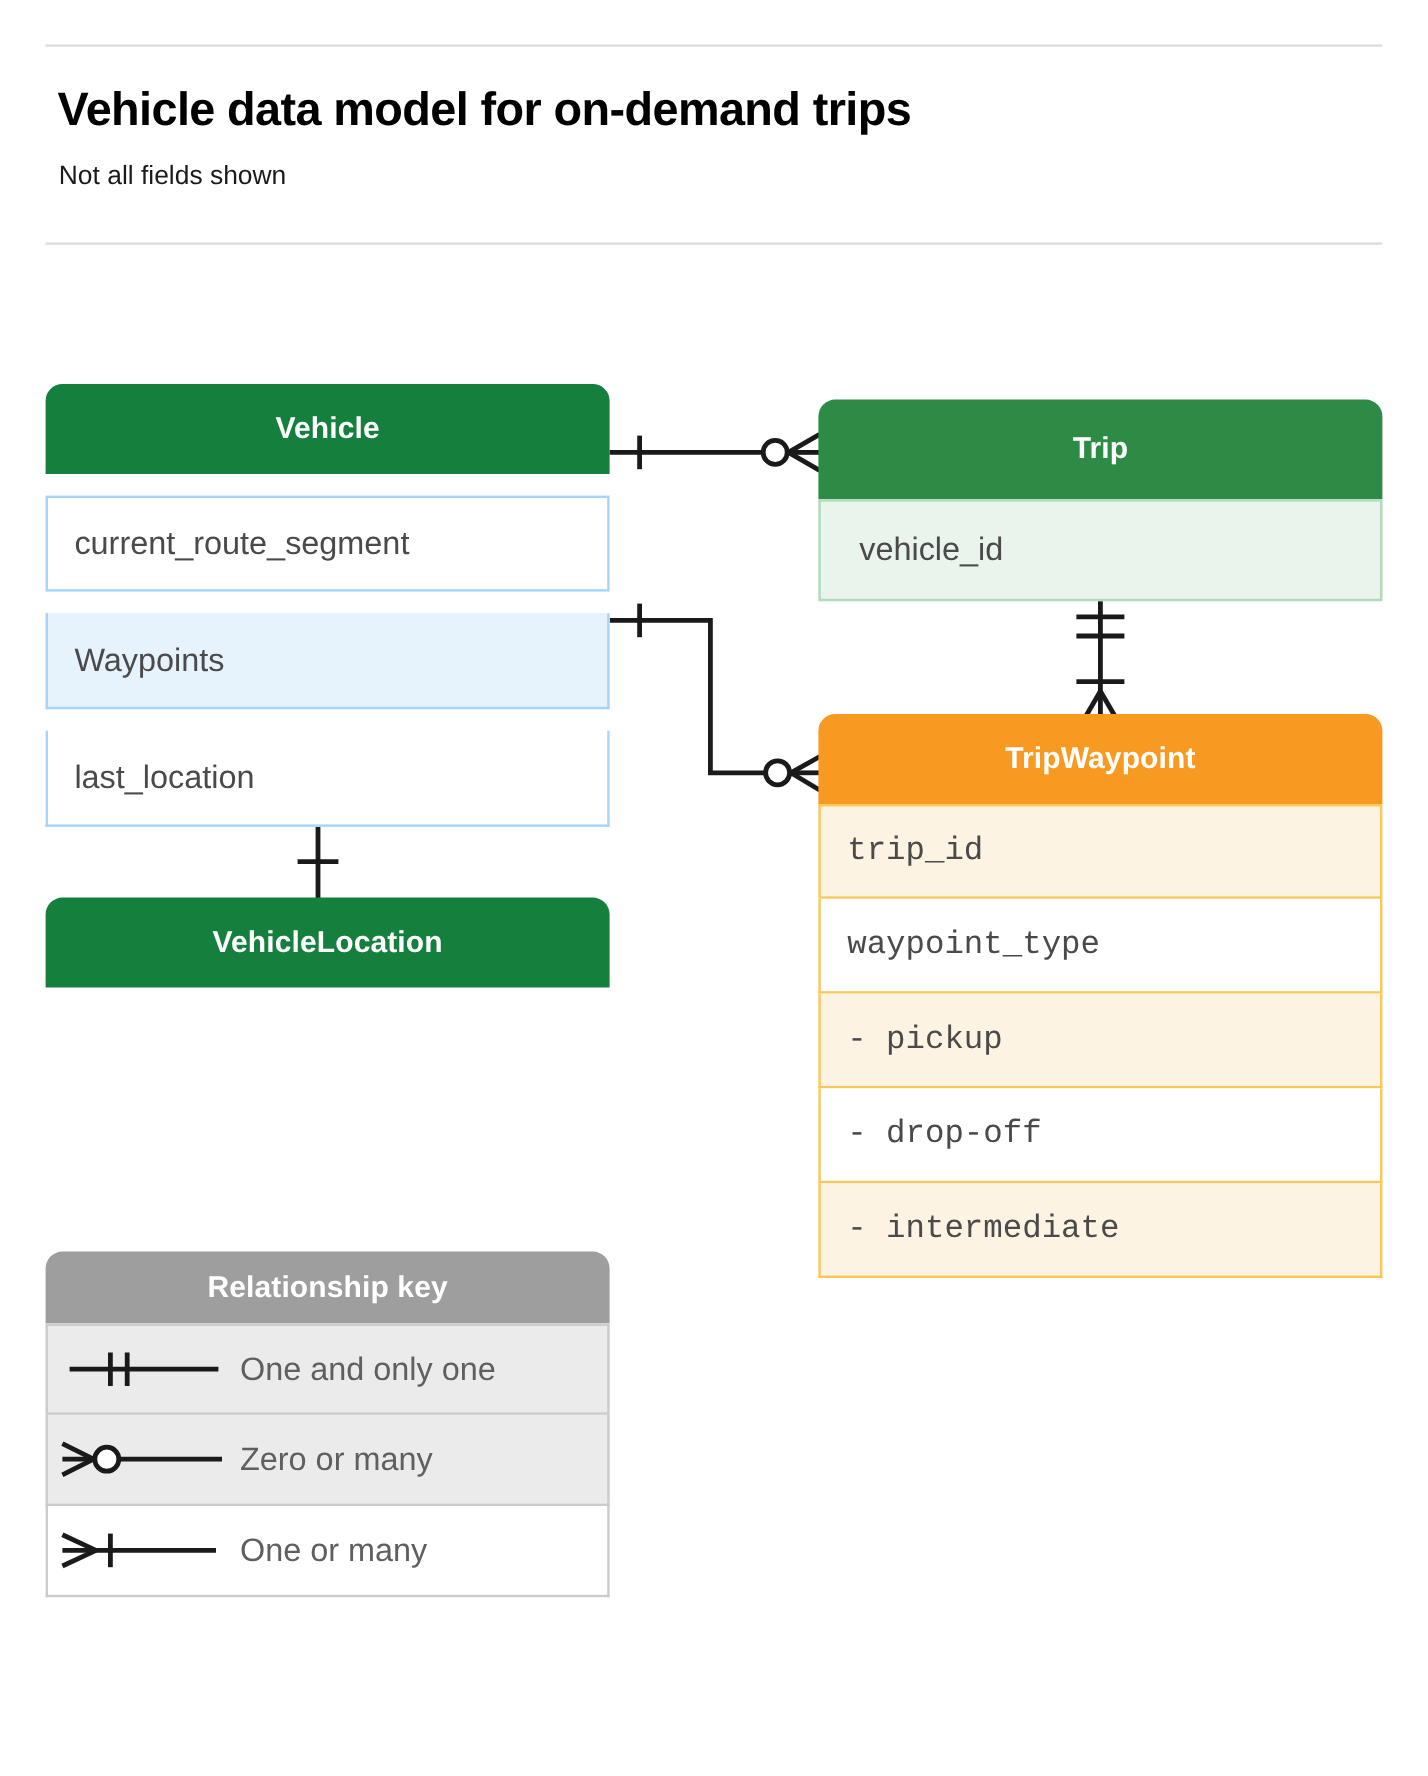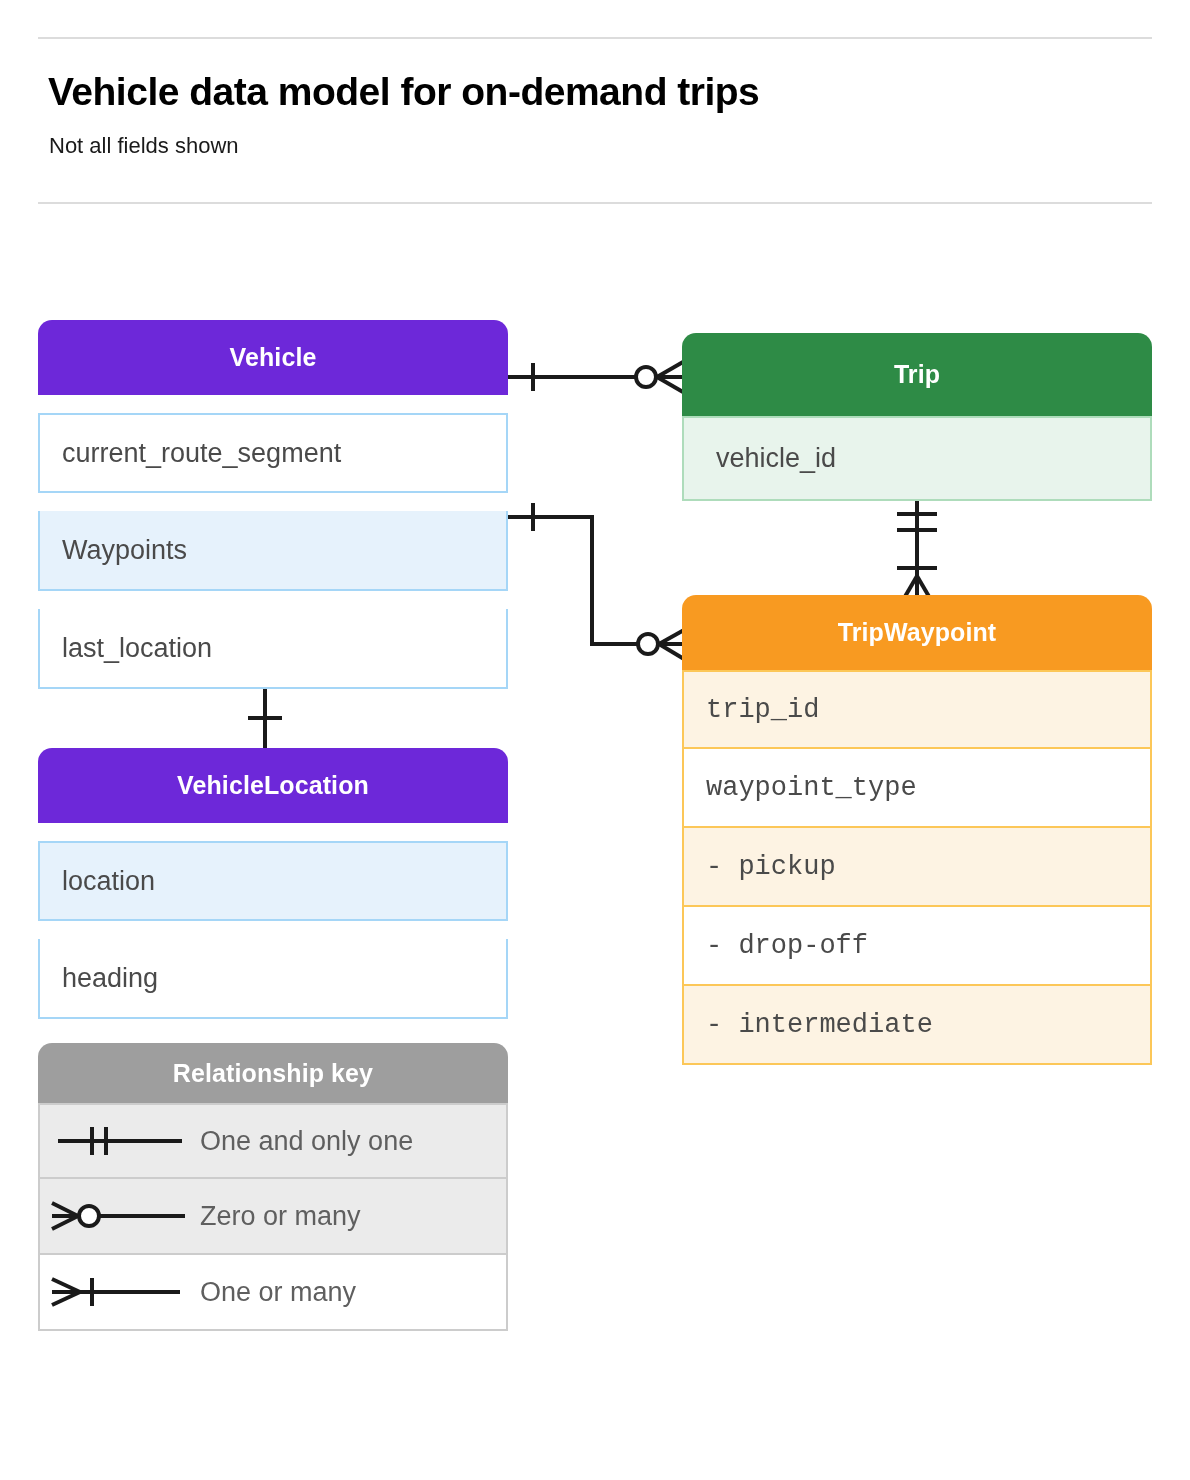--- a/index.html
+++ b/index.html
@@ -69,21 +69,21 @@
     display: flex;
     align-items: center;
     font-size: 27px;
     color: #4a4a4a;
     padding-left: 22px;
     border-style: solid;
     border-width: 0 2px 2px 2px;
   }
 
   
-  .t-blue .entity-header { background: #6d28d9; }
+  .t-blue .entity-header { background: #15803d; }
   .t-blue .entity-row    { border-color: #a5d6f7; background: #ffffff; margin-top: 18px; }
   .t-blue .entity-row.fill { background: #e6f2fc; }
   .t-blue .entity-row.first { border-top-width: 2px; }
 
   
   .t-green .entity-header { background: #2e8b46; }
   .t-green .entity-row    { border-color: #aedcbb; background: #ffffff; }
   .t-green .entity-row.fill { background: #e8f4ec; padding-left: 32px; }
   .t-green .entity-row.first { border-top-width: 2px; }
 
@@ -214,24 +214,20 @@
     <div class="entity-row first fill">trip_id</div>
     <div class="entity-row">waypoint_type</div>
     <div class="entity-row fill">   -  pickup</div>
     <div class="entity-row">   -  drop-off</div>
     <div class="entity-row fill">   -  intermediate</div>
   </div>
 </div>
 
 <div class="entity t-blue" id="entity-vehiclelocation">
   <div class="entity-header">VehicleLocation</div>
-  <div class="entity-rows">
-    <div class="entity-row first fill">location</div>
-    <div class="entity-row">heading</div>
-  </div>
 </div>
 
 <div class="entity t-grey" id="legend">
   <div class="entity-header">Relationship key</div>
   <div class="entity-rows">
 
     <div class="entity-row first fill">
       <svg class="legend-symbol" viewBox="0 0 160 76" xmlns="http://www.w3.org/2000/svg">
         <g stroke="#1a1a1a" stroke-width="4" fill="none">
           <line x1="18" y1="38" x2="142" y2="38"></line>

